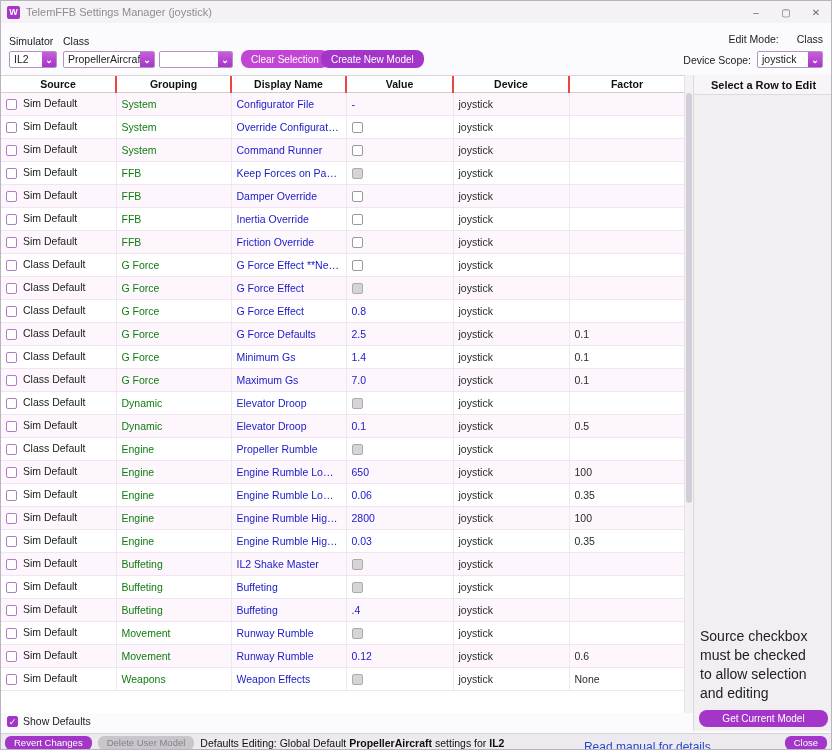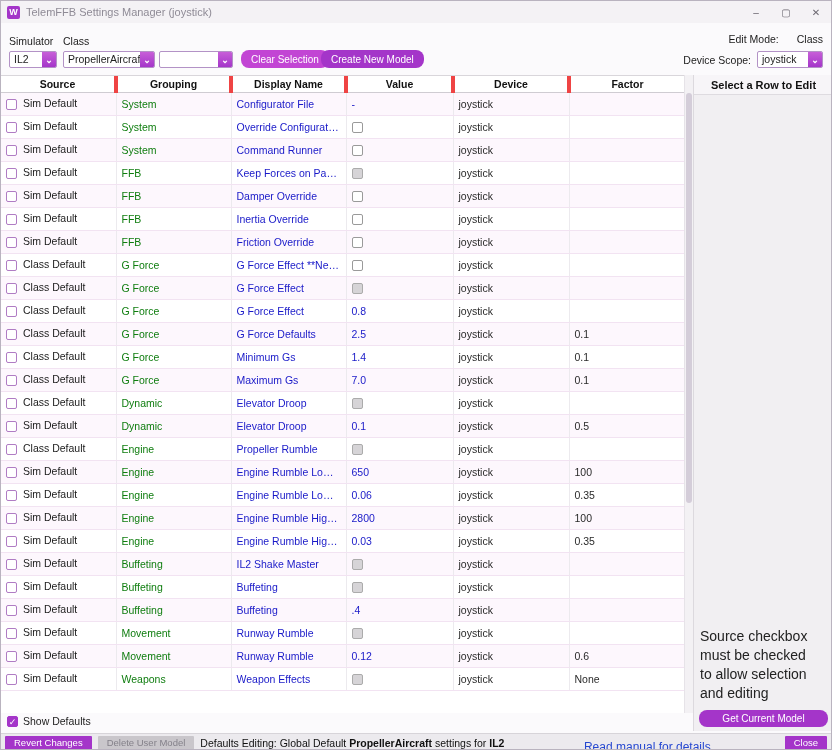--- a/index.html
+++ b/index.html
@@ -27,21 +27,21 @@
   .btn.light{background:var(--accent-light);}
   .btn.disabled{background:#c9c6cb;color:#84818a;}
   .tb-abs{position:absolute;}
   .edit-mode{position:absolute;top:10px;right:8px;display:flex;gap:18px;font-size:10.5px;color:#1c1c1c;}
   .device-scope{position:absolute;top:28px;right:8px;display:flex;align-items:center;gap:6px;font-size:10.5px;color:#1c1c1c;}
   .device-scope .dropdown{position:relative;width:66px;}
 
   
   .table-wrap{position:absolute;top:74px;left:0;width:683px;height:638px;overflow:hidden;background:#fff;border-top:1px solid #d9d6db;}
   table{width:683px;border-collapse:collapse;table-layout:fixed;}
-  thead th{height:16px;font-size:10.5px;font-weight:bold;color:#111;background:#fff;border-bottom:1px solid #cfccd2;border-right:4px solid #ef4444;text-align:center;}
+  thead th{height:16px;font-size:10.5px;font-weight:bold;color:#111;background:#fff;border-bottom:1px solid #cfccd2;border-right:2px solid #ef4444;text-align:center;}
   thead th:last-child{border-right:none;}
   tbody td{height:23px;font-size:10.5px;border-bottom:1px solid #f2e3f2;border-right:1px solid #eceaee;padding:0 5px;white-space:nowrap;overflow:hidden;text-overflow:ellipsis;background:#fff;}
   tbody td:last-child{border-right:none;}
   tr.alt td{background:#fdf7fd;}
   .c-source{color:#1b1b1b;}
   .c-grouping{color:var(--green);}
   .c-display{color:var(--blue);}
   .val-text{color:var(--blue);}
   .c-device{color:#2a2a2a;}
   .c-factor{color:#2a2a2a;}
@@ -57,21 +57,21 @@
 
   
   .side{position:absolute;top:74px;left:692px;width:140px;height:656px;background:#f1eff2;border-left:1px solid #dcd9de;}
   .side-header{height:20px;background:#f7f5f8;border-bottom:1px solid #dedbe0;font-size:11px;font-weight:bold;text-align:center;line-height:20px;color:#111;}
   .side-note{position:absolute;bottom:28px;left:6px;right:4px;font-size:14px;color:#222;line-height:1.35;}
   .side-btn{position:absolute;bottom:4px;left:5px;right:5px;height:17px;border-radius:8px;}
 
   
   .show-defaults{position:absolute;top:714px;left:6px;display:flex;align-items:center;gap:5px;font-size:10.5px;color:#1c1c1c;}
   .footer{position:absolute;top:732px;left:0;right:0;height:18px;background:#eceaee;border-top:1px solid #d7d4d9;display:flex;align-items:center;padding:0 4px;gap:6px;font-size:10.5px;color:#111;}
-  .footer .btn{height:14px;font-size:9.5px;padding:0 9px;border-radius:1px;}
+  .footer .btn{height:14px;font-size:9.5px;padding:0 9px;border-radius:6px;}
   .footer-link{color:#2547d0;text-decoration:underline;font-size:12px;margin-left:auto;cursor:pointer;margin-top:8px;}
   .footer .close-btn{margin-left:68px;}
   .bold{font-weight:bold;}
 </style>
 </head>
 <body>
 
 <div class="window">
 
   <div class="titlebar">

